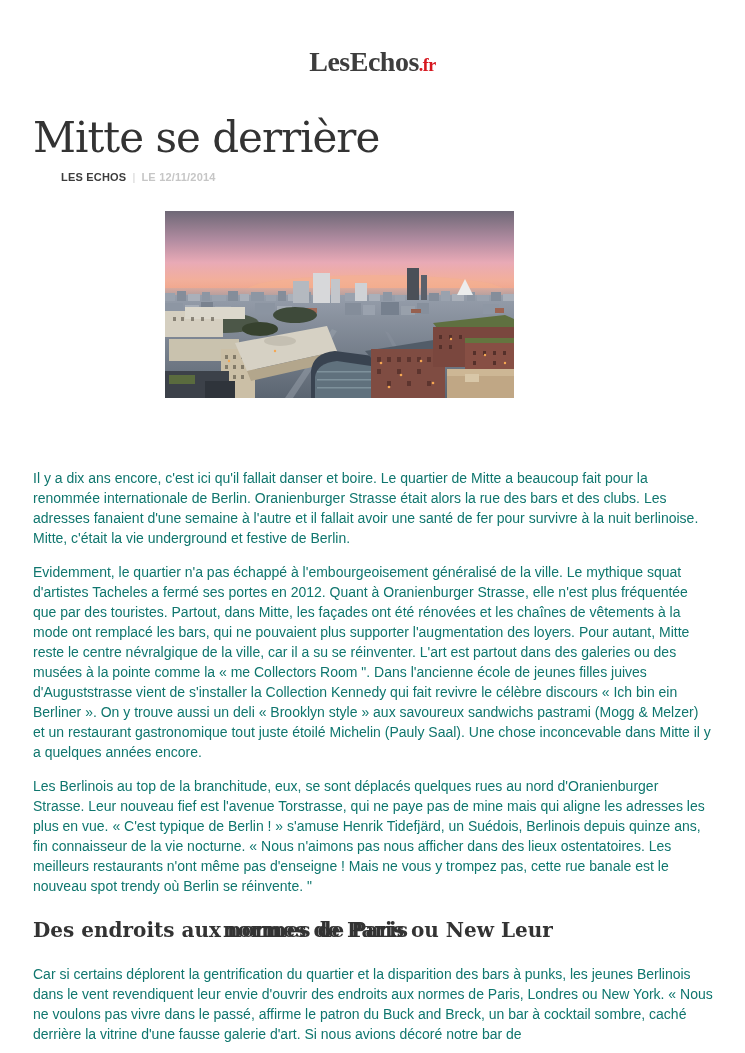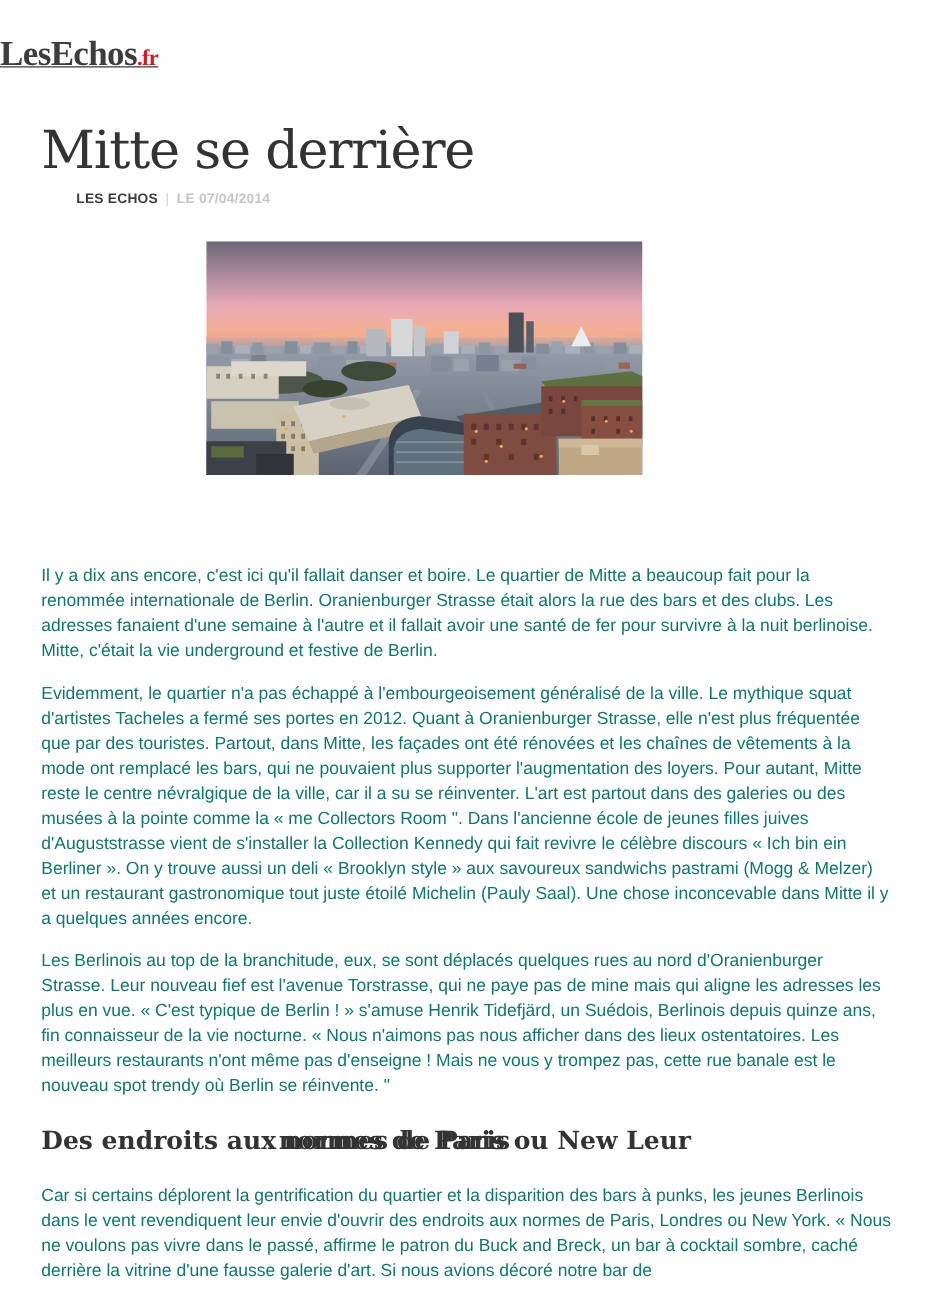--- a/index.html
+++ b/index.html
@@ -1,20 +1,20 @@
 <!DOCTYPE html>
 <html><head>
 <meta charset="utf-8">
 <style>
   html,body{margin:0;padding:0;}
   body{
     width:745px;height:1053px;overflow:hidden;background:#ffffff;
     font-family:"Liberation Sans", sans-serif;color:#3a3a3a;
   }
-  .header{padding-top:28px;height:30px;text-decoration:underline;}
+  .header{padding-top:46px;text-align:center;height:30px;}
   .logo{text-decoration:none;cursor:pointer;
     font-family:"Liberation Serif", serif;font-weight:700;font-size:28px;
     color:#3d3d3d;letter-spacing:-0.5px;}
   .logo .fr{color:#d6171f;font-size:18px;}
   .article{padding:0 32px 0 33px;}
   h1{
     font-family:"DejaVu Serif", serif;font-weight:500;font-size:42px;
     color:#333333;margin:40px 0 0 0;letter-spacing:-1px;line-height:1.05;
   }
   .byline{margin-top:11px;font-size:11px;letter-spacing:0.2px;}
@@ -36,21 +36,21 @@
 <body>
 
 <div class="header">
   <a class="logo"><span>LesEchos</span><span class="fr">.fr</span></a>
 </div>
 
 <div class="article">
   <h1>Mitte se derrière</h1>
 
   <div class="byline">
-    <span class="author">LES ECHOS</span><span class="sep">|</span><span class="date">LE 07/04/2014</span>
+    <span class="author">LES ECHOS</span><span class="sep">|</span><span class="date">LE 12/11/2014</span>
   </div>
 
   <figure>
     <svg width="349" height="187" viewBox="0 0 349 187" preserveAspectRatio="none" xmlns="http://www.w3.org/2000/svg">
       <defs>
         <linearGradient id="skyg" x1="0" y1="0" x2="0" y2="1">
           <stop offset="0" stop-color="#6e6876"></stop>
           <stop offset="0.33" stop-color="#b08ba0"></stop>
           <stop offset="0.6" stop-color="#e9aab6"></stop>
           <stop offset="0.8" stop-color="#f2af9b"></stop>

